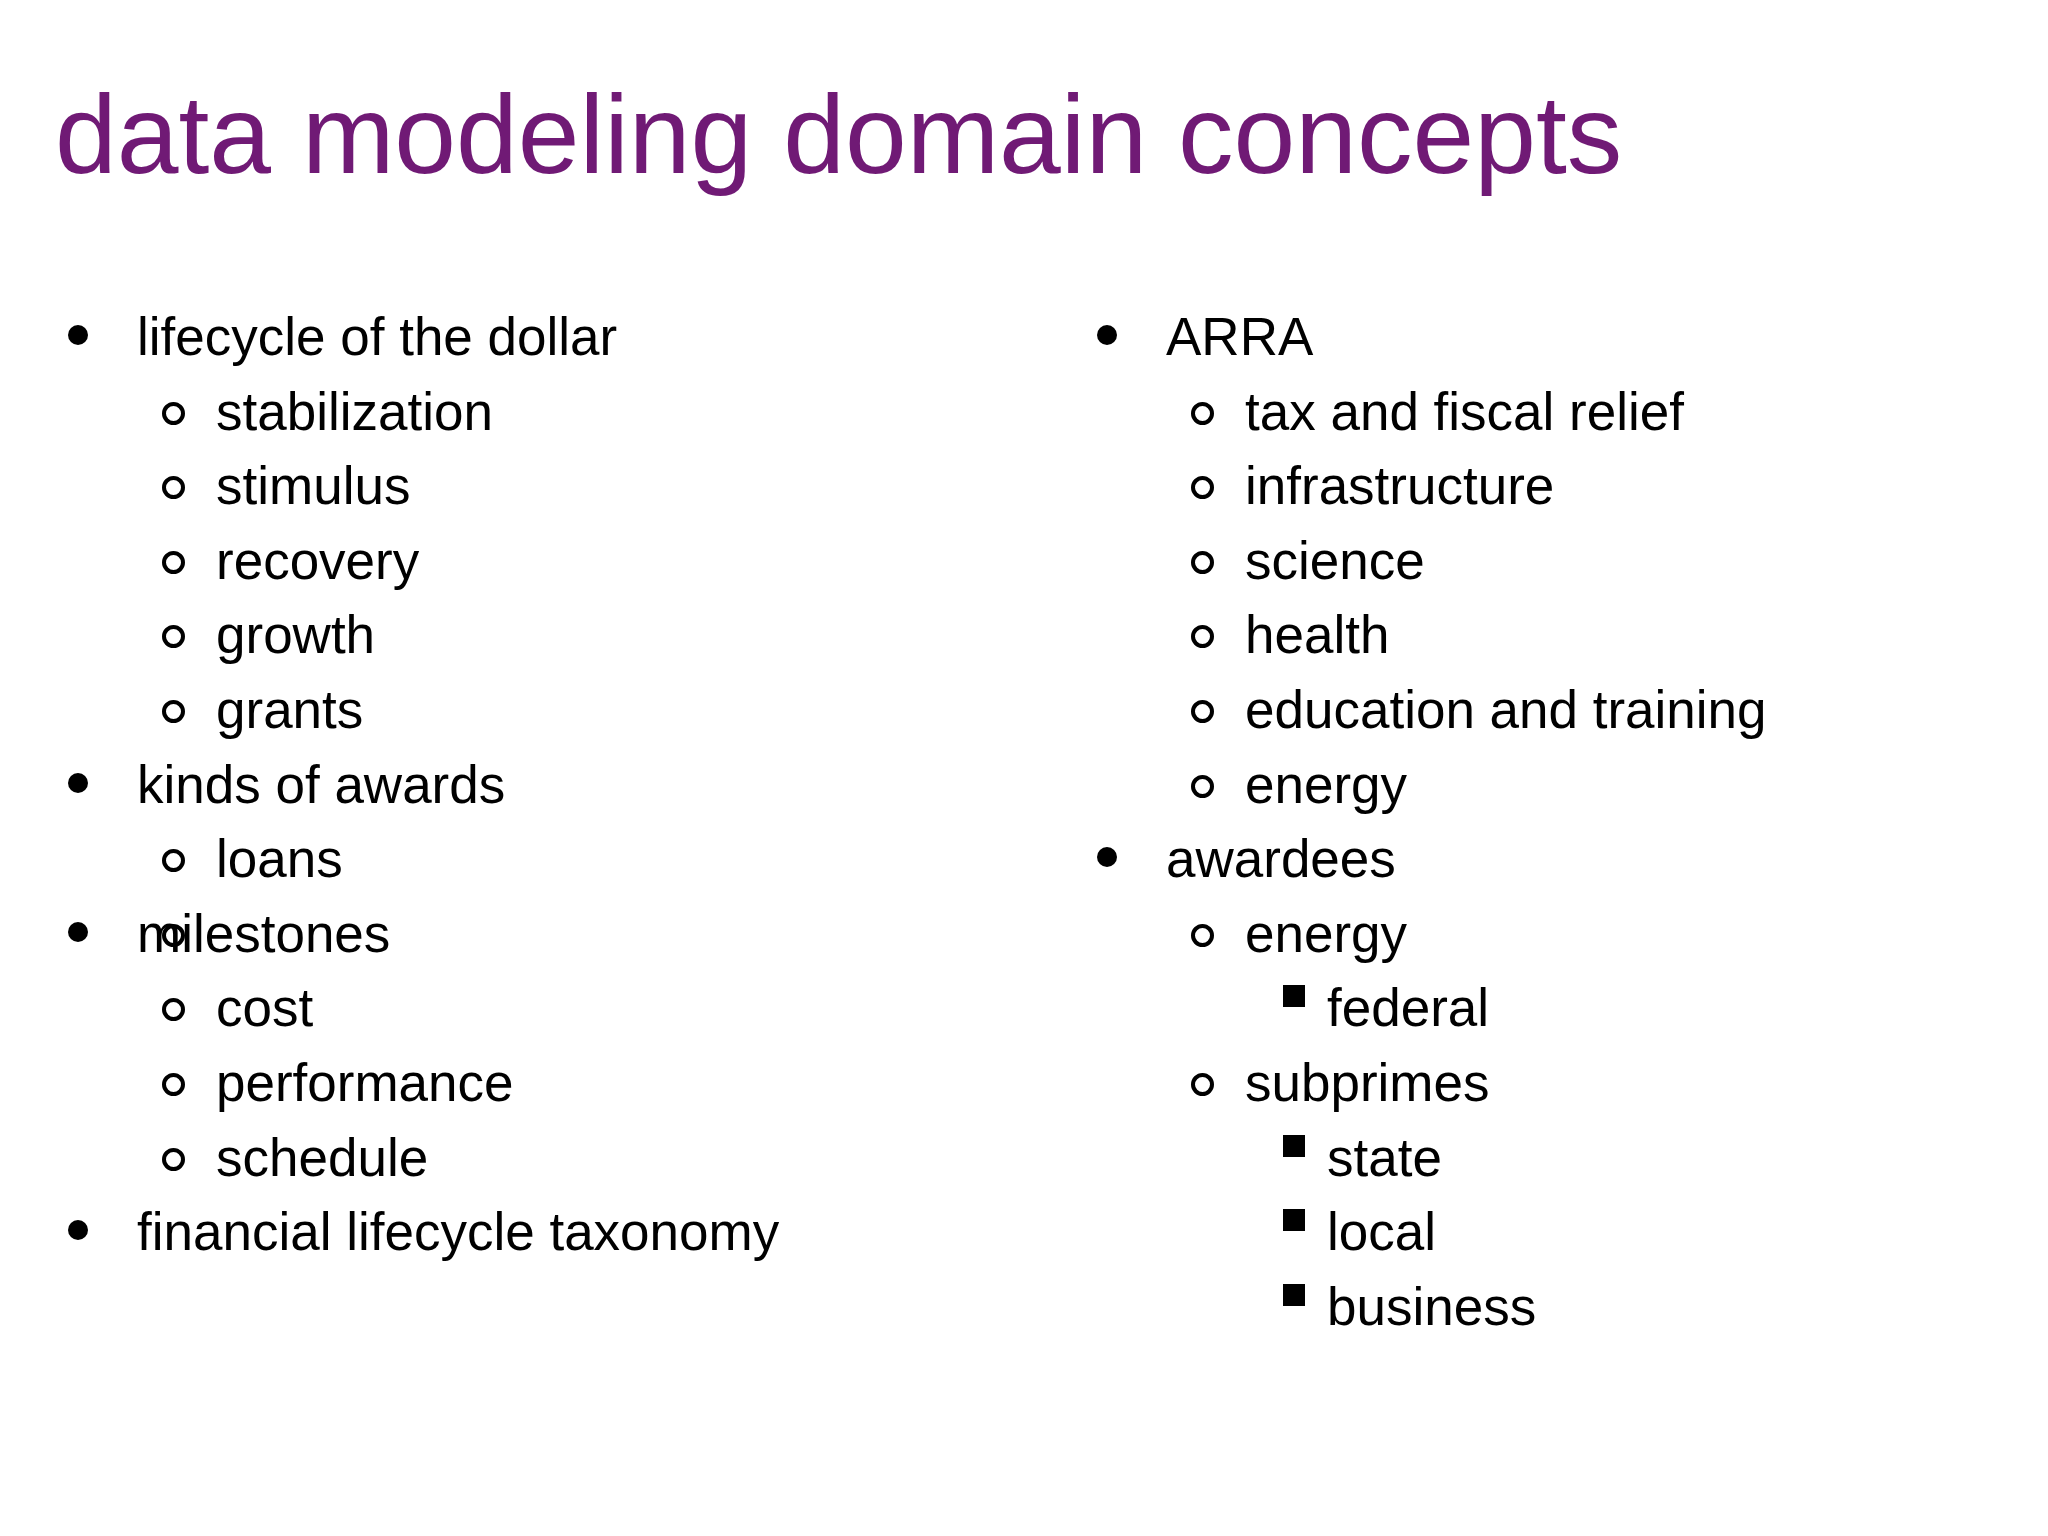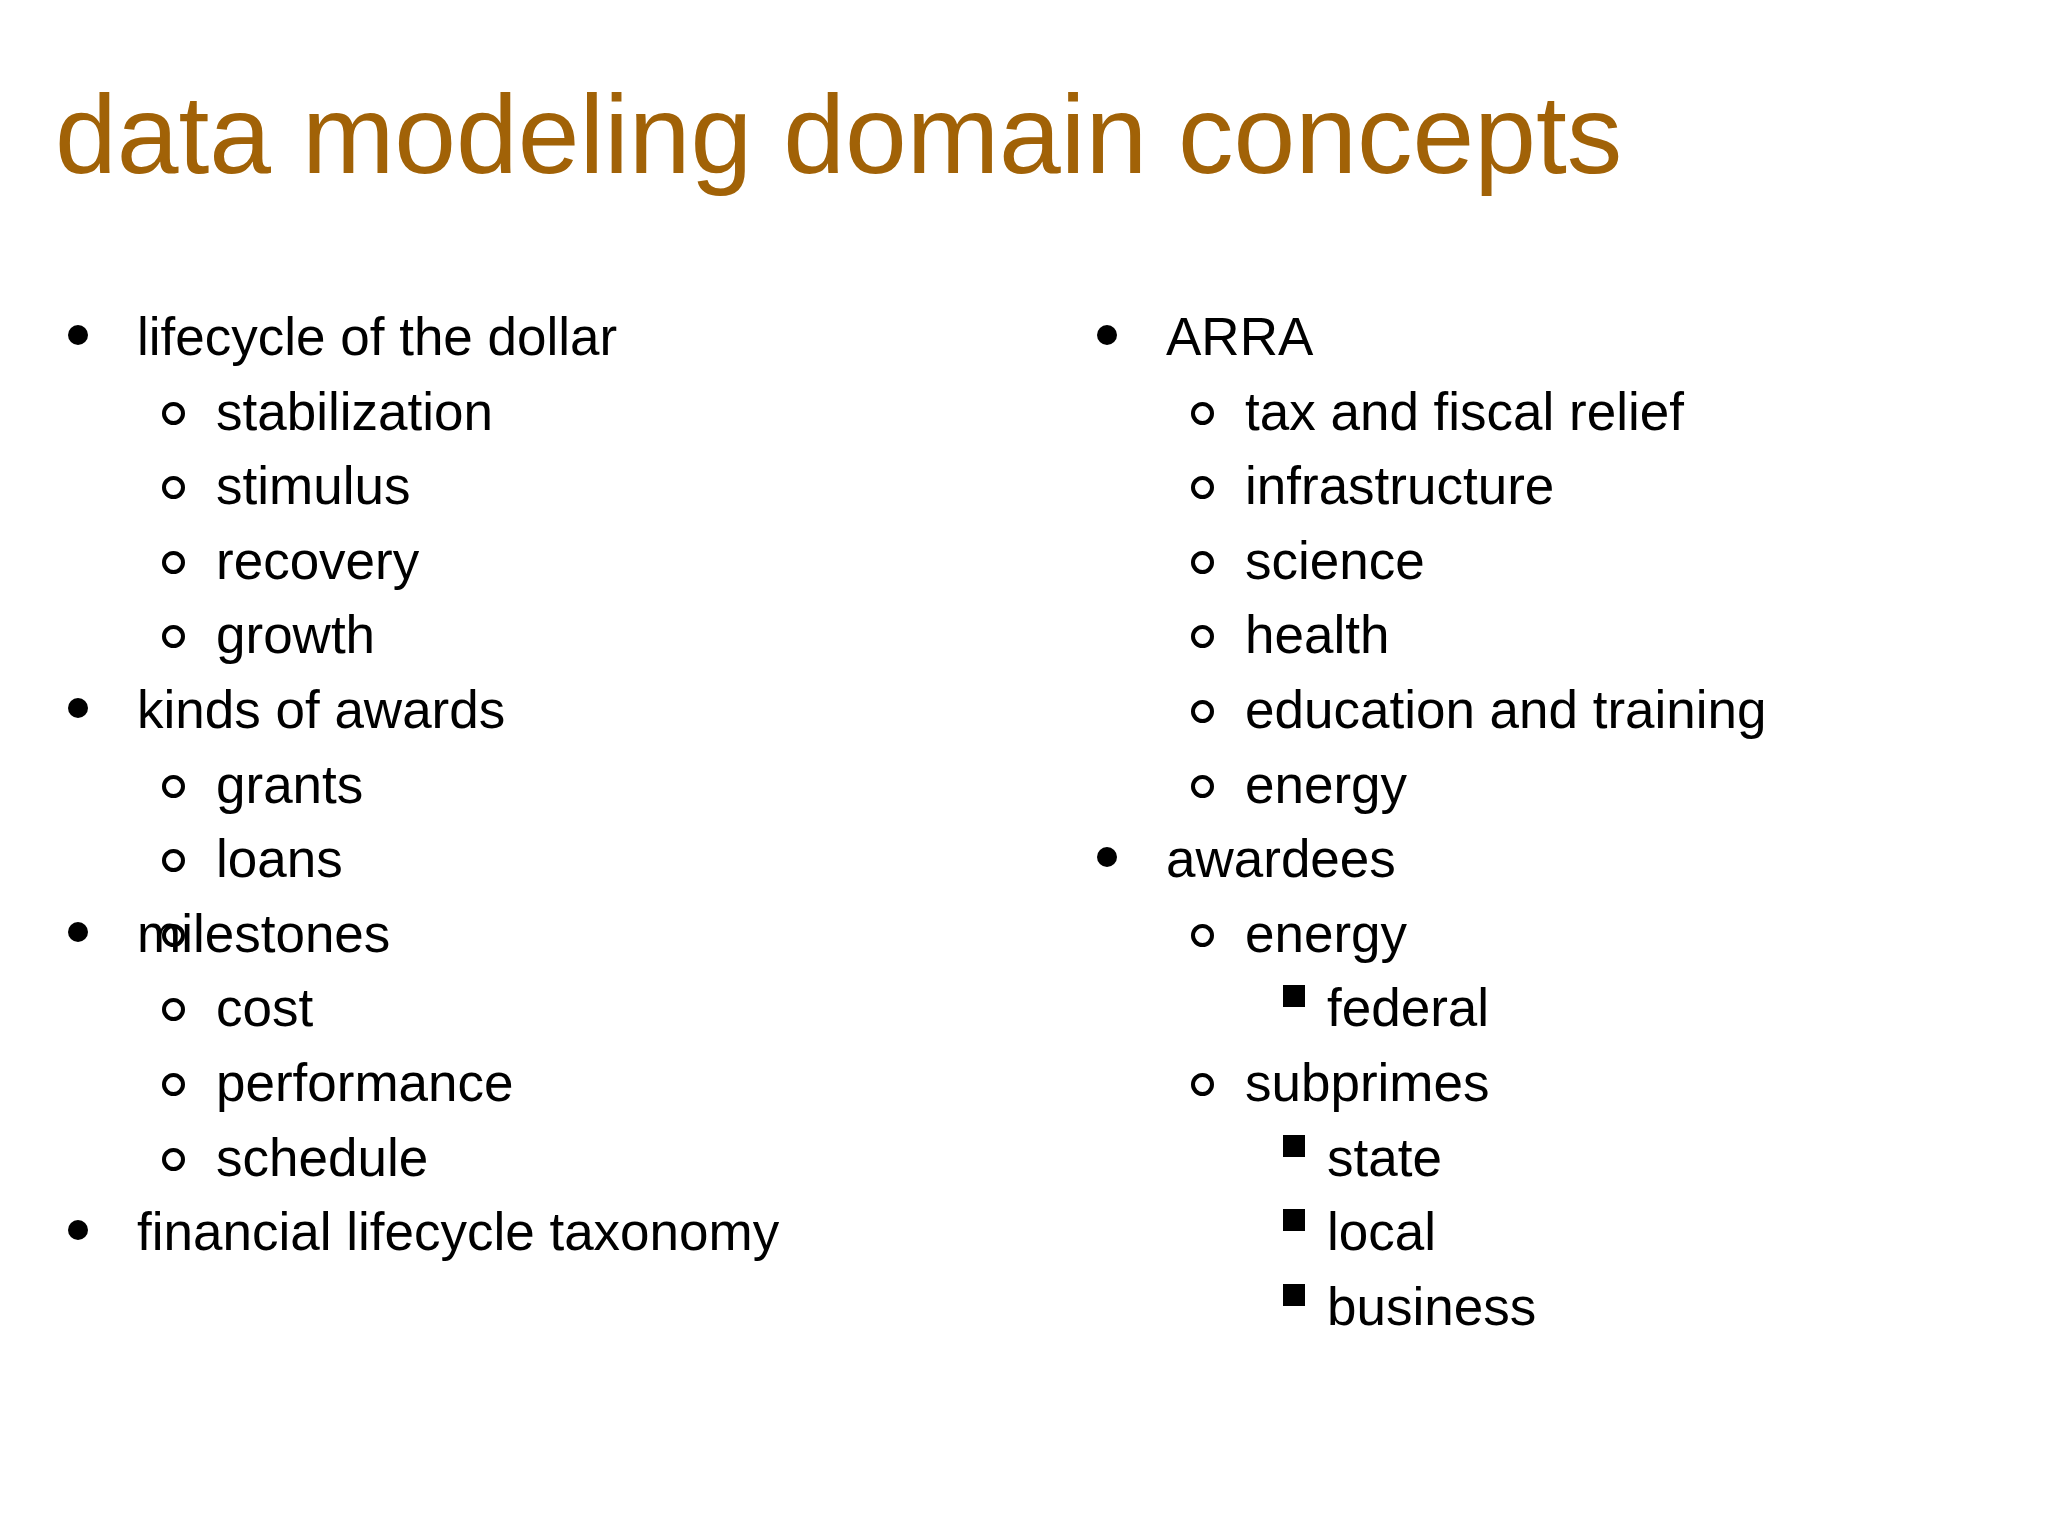--- a/index.html
+++ b/index.html
@@ -17,21 +17,21 @@
     width: 2048px; height: 1536px;
     background: #ffffff;
   }
   .slide-title {
     position: absolute;
     left: 55px;
     top: 80px;
     font-size: 111px;
     line-height: 1;
     letter-spacing: 0;
-    color: #a16207;
+    color: #701a75;
     white-space: nowrap;
   }
   .bullet-col {
     position: absolute;
     top: 300px;
     font-size: 53px;
     line-height: 74.6px;
   }
   .col-left  { left: 68px;  width: 1000px; }
   .col-right { left: 1097px; width: 930px; }
@@ -72,22 +72,22 @@
 <div class="slide">
 
   <div class="slide-title">data modeling domain concepts</div>
 
   <div class="bullet-col col-left">
     <div class="item lvl1"><span class="bullet b-disc"></span><span class="txt">lifecycle of the dollar</span></div>
     <div class="item lvl2"><span class="bullet b-circle"></span><span class="txt">stabilization</span></div>
     <div class="item lvl2"><span class="bullet b-circle"></span><span class="txt">stimulus</span></div>
     <div class="item lvl2"><span class="bullet b-circle"></span><span class="txt">recovery</span></div>
     <div class="item lvl2"><span class="bullet b-circle"></span><span class="txt">growth</span></div>
+    <div class="item lvl2"><span class="bullet b-circle"></span><span class="txt">grants</span></div>
     <div class="item lvl1"><span class="bullet b-disc"></span><span class="txt">kinds of awards</span></div>
-    <div class="item lvl2"><span class="bullet b-circle"></span><span class="txt">grants</span></div>
     <div class="item lvl2"><span class="bullet b-circle"></span><span class="txt">loans</span></div>
     <div class="item lvl2"><span class="bullet b-circle"></span></div>
     <div class="item lvl1"><span class="bullet b-disc"></span><span class="txt">milestones</span></div>
     <div class="item lvl2"><span class="bullet b-circle"></span><span class="txt">cost</span></div>
     <div class="item lvl2"><span class="bullet b-circle"></span><span class="txt">performance</span></div>
     <div class="item lvl2"><span class="bullet b-circle"></span><span class="txt">schedule</span></div>
     <div class="item lvl1"><span class="bullet b-disc"></span><span class="txt">financial lifecycle taxonomy</span></div>
   </div>
 
   <div class="bullet-col col-right">

